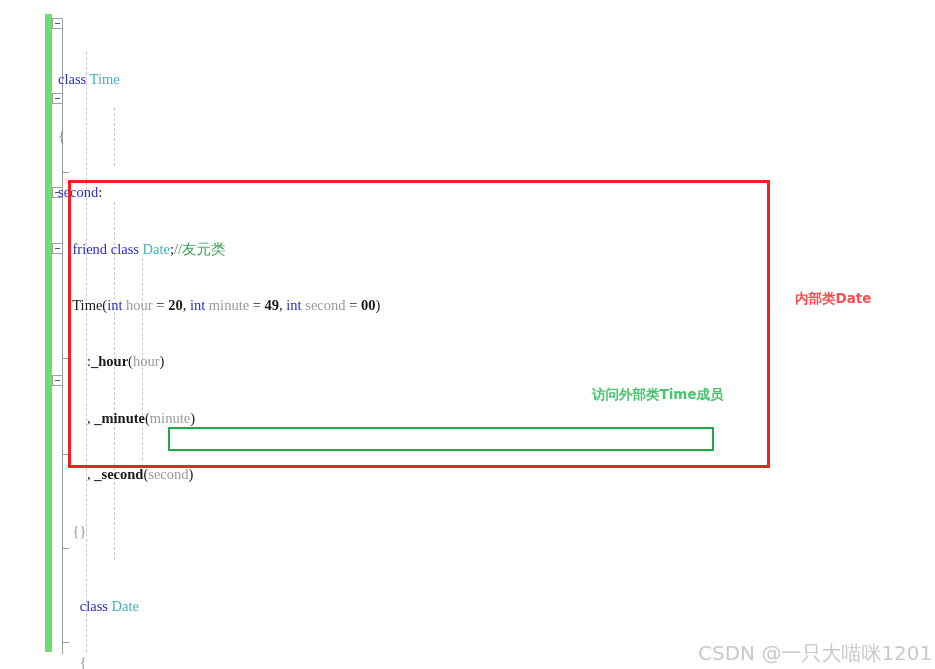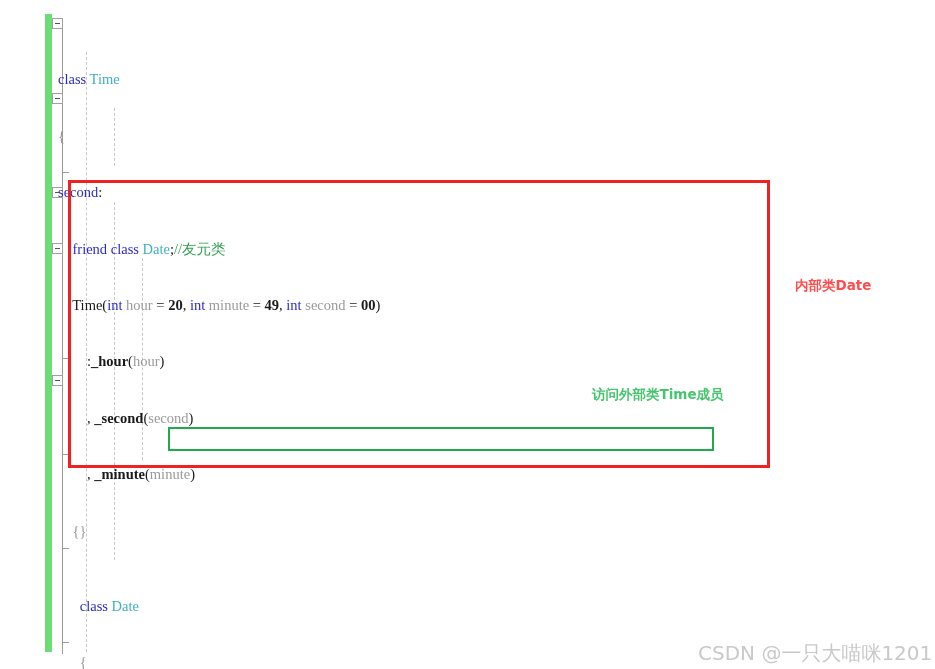--- a/index.html
+++ b/index.html
@@ -125,21 +125,21 @@
     pointer-events: none;
   }
 
   .anno {
     position: absolute;
     font-family: "DejaVu Sans", "Liberation Sans", sans-serif;
     font-size: 13.5px;
     font-weight: bold;
     white-space: nowrap;
   }
-  .anno-red   { color: #ff4d4d; left: 795px; top: 277px; }
+  .anno-red   { color: #ff4d4d; left: 795px; top: 290px; }
   .anno-green { color: #46c46e; left: 592px; top: 386px; }
 
   .watermark {
     position: absolute;
     left: 698px;
     top: 640px;
     color: #c9c9c9;
     font-family: "DejaVu Sans", "Liberation Sans", sans-serif;
     font-size: 20px;
     white-space: nowrap;
@@ -173,22 +173,22 @@
   <div class="guide" style="left:142px; top:258px; height:202px;"></div>
 
   <div class="code">
 
     <div class="line"><span class="kw">class</span> <span class="typ">Time</span></div>
     <div class="line"><span class="brace">{</span></div>
     <div class="line"><span class="kw">second</span><span class="plain">:</span></div>
     <div class="line">    <span class="kw">friend class</span> <span class="typ">Date</span><span class="plain">;</span><span class="cmt">//友元类</span></div>
     <div class="line">    <span class="plain">Time(</span><span class="kw">int</span> <span class="param">hour</span> <span class="plain">=</span> <span class="num">20</span><span class="plain">,</span> <span class="kw">int</span> <span class="param">minute</span> <span class="plain">=</span> <span class="num">49</span><span class="plain">,</span> <span class="kw">int</span> <span class="param">second</span> <span class="plain">=</span> <span class="num">00</span><span class="plain">)</span></div>
     <div class="line">        <span class="plain">:</span><span class="ident">_hour</span><span class="plain">(</span><span class="param">hour</span><span class="plain">)</span></div>
+    <div class="line">        <span class="plain">,</span> <span class="ident">_minute</span><span class="plain">(</span><span class="param">minute</span><span class="plain">)</span></div>
     <div class="line">        <span class="plain">,</span> <span class="ident">_second</span><span class="plain">(</span><span class="param">second</span><span class="plain">)</span></div>
-    <div class="line">        <span class="plain">,</span> <span class="ident">_minute</span><span class="plain">(</span><span class="param">minute</span><span class="plain">)</span></div>
     <div class="line">    <span class="brace">{}</span></div>
 
     <div class="line">      <span class="kw">class</span> <span class="typ">Date</span></div>
     <div class="line">      <span class="brace">{</span></div>
     
     
     
     
     
     

